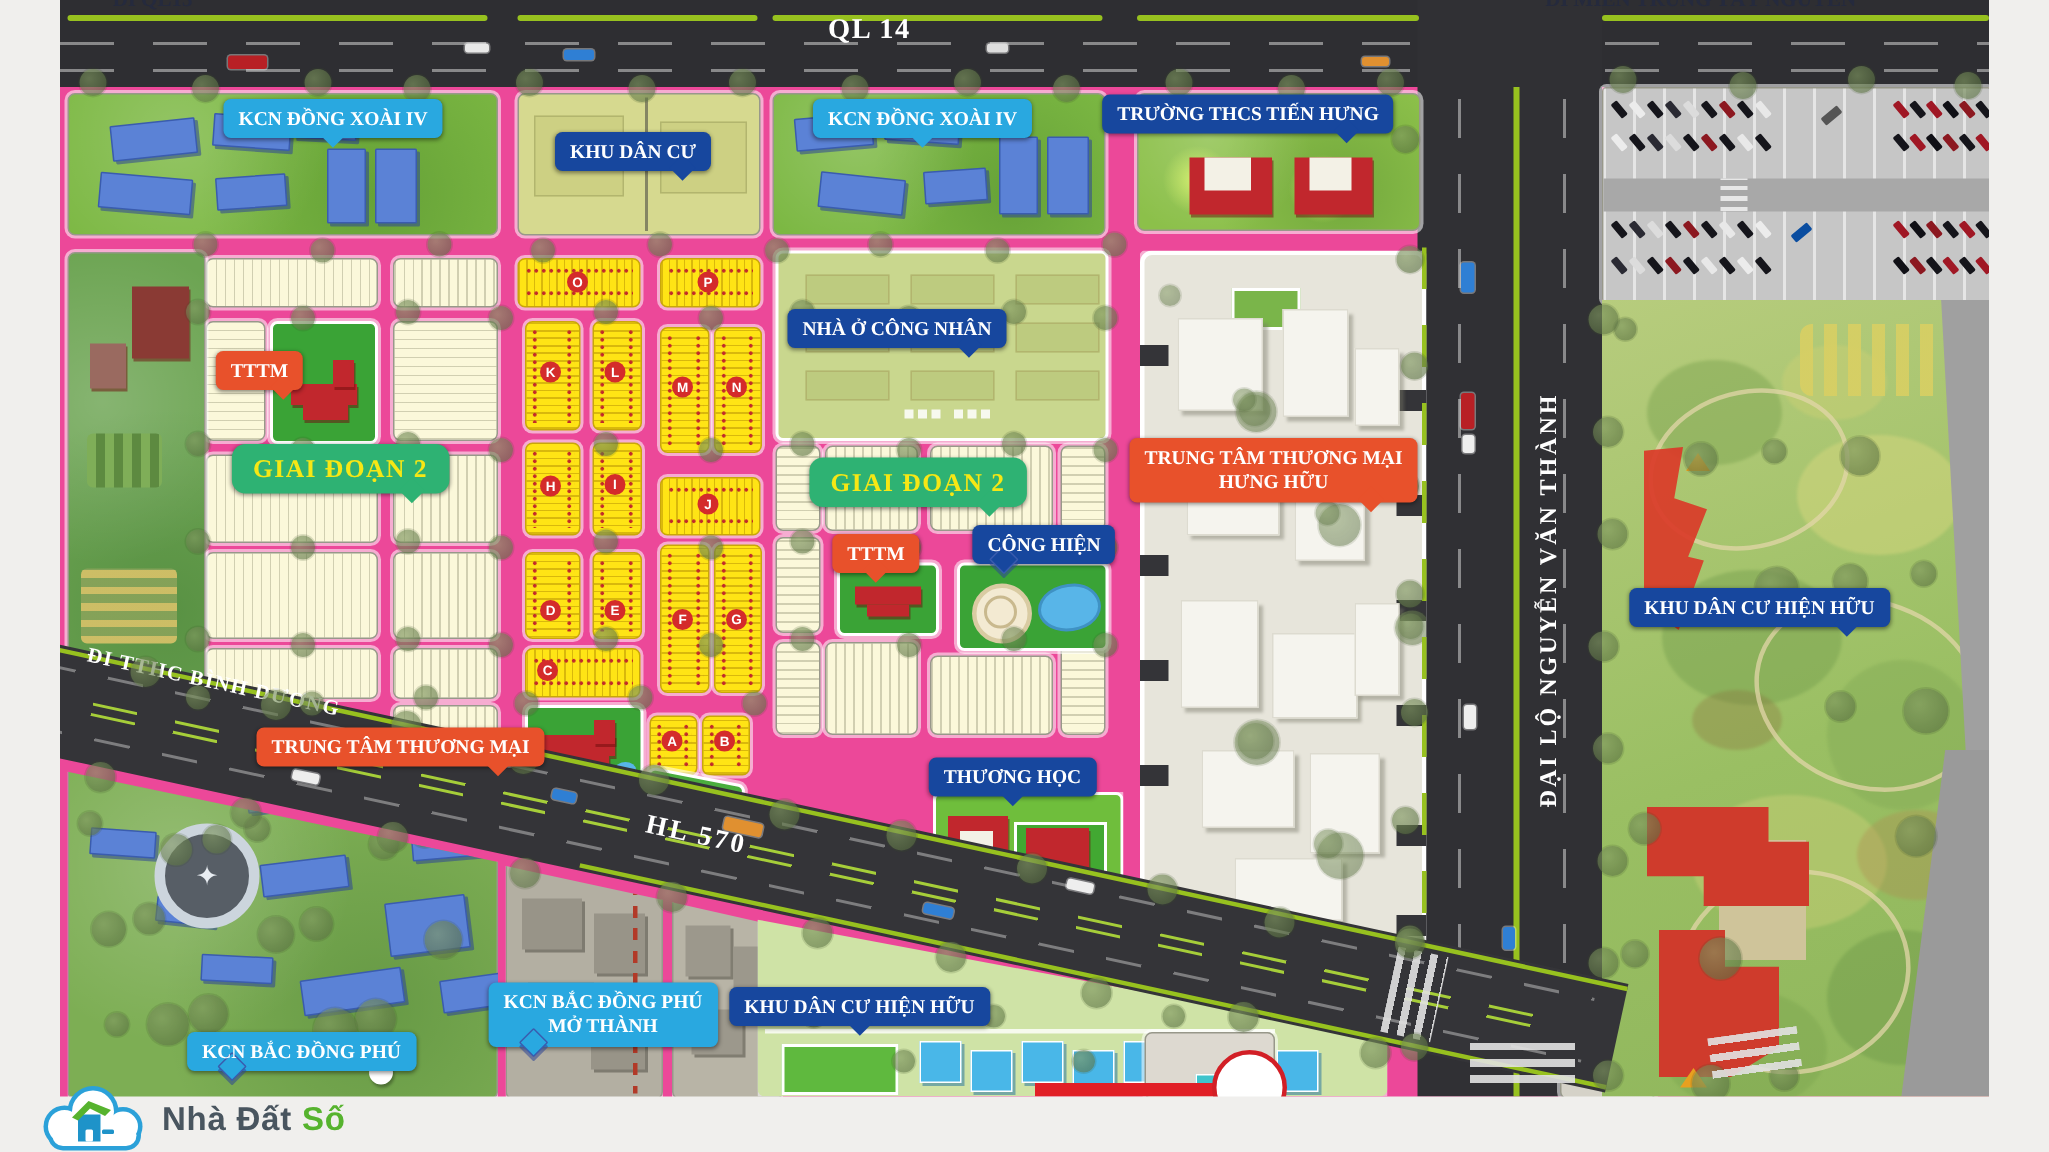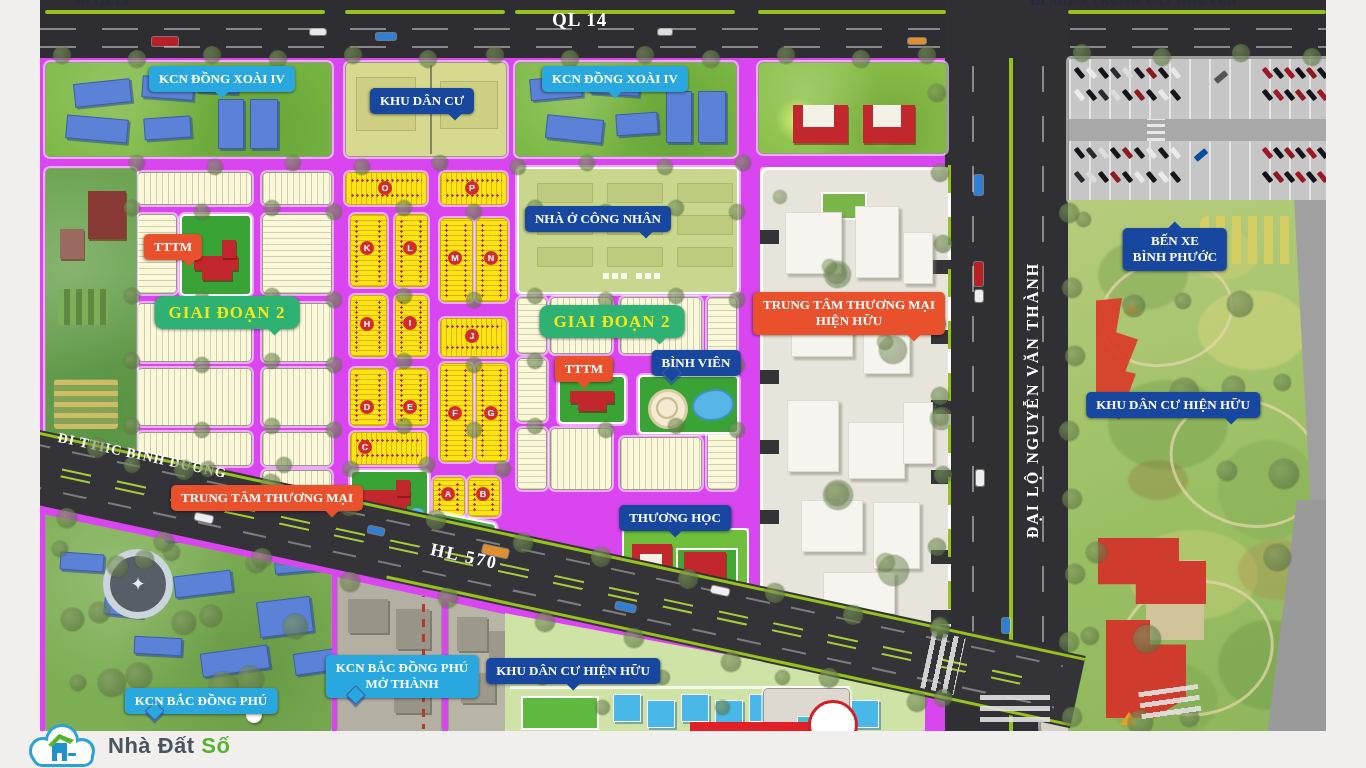--- a/index.html
+++ b/index.html
@@ -1,18 +1,18 @@
 <!DOCTYPE html>
 <html><head>
 <meta charset="utf-8">
 <style>
   html,body{margin:0;padding:0;}
   body{font-family:"Liberation Sans",sans-serif;background:#f0efed;}
   .page{position:relative;width:1366px;height:768px;overflow:hidden;background:#f0efed;}
-  #map{position:absolute;left:40px;top:0;width:1286px;height:751px;background:#d946ef;overflow:hidden;}
+  #map{position:absolute;left:40px;top:0;width:1286px;height:751px;background:#ec4899;overflow:hidden;}
   
   .blk{position:absolute;border-radius:5px;border:1px solid #98988a;box-shadow:0 0 0 2px rgba(255,255,255,.55);z-index:1;}
   .c{background-color:#fbf8da;}
   .c.hv{background-image:repeating-linear-gradient(90deg,rgba(130,130,100,.35) 0 1px,transparent 1px 6px);}
   .c.hh{background-image:repeating-linear-gradient(0deg,rgba(130,130,100,.35) 0 1px,transparent 1px 6px);}
   .y{background-color:#ffe415;border-color:#c9a60a;}
   .y.hv{background-image:repeating-linear-gradient(90deg,rgba(170,130,0,.45) 0 1px,transparent 1px 5px);}
   .y.hh{background-image:repeating-linear-gradient(0deg,rgba(170,130,0,.45) 0 1px,transparent 1px 5px);}
   .y.hv::before,.y.hv::after{content:"";position:absolute;left:4px;right:4px;height:6px;
     background-image:radial-gradient(#c22a2a 1px,transparent 1.4px);background-size:5px 5px;}
@@ -550,20 +550,24 @@
         <div class="tl bc"></div>
       </div>
       <div class="co darkblue" style="position: absolute; left: 382px; top: 88px;">
         <div>KHU DÂN CƯ</div>
         <div class="tl br"></div>
       </div>
       <div class="co lightblue" style="position: absolute; left: 575px; top: 66px;">
         <div>KCN ĐỒNG XOÀI IV</div>
         <div class="tl bc"></div>
       </div>
+      <div class="co darkblue" style="position: absolute; left: 792px; top: 63px;">
+        <div>TRƯỜNG THCS TIẾN HƯNG</div>
+        <div class="tl br"></div>
+      </div>
       <div class="co orange" style="position: absolute; left: 133px; top: 234px;">
         <div>TTTM</div>
         <div class="tl br"></div>
       </div>
       <div class="co green" style="position: absolute; left: 187px; top: 296px;">
         <div>GIAI ĐOẠN 2</div>
         <div class="tl br"></div>
       </div>
       <div class="co darkblue" style="position: absolute; left: 558px; top: 206px;">
         <div>NHÀ Ở CÔNG NHÂN</div>
@@ -571,32 +575,27 @@
       </div>
       <div class="co green" style="position: absolute; left: 572px; top: 305px;">
         <div>GIAI ĐOẠN 2</div>
         <div class="tl br"></div>
       </div>
       <div class="co orange" style="position: absolute; left: 544px; top: 356px;">
         <div>TTTM</div>
         <div class="tl bc"></div>
       </div>
       <div class="co darkblue" style="position: absolute; left: 656px; top: 350px;">
-        <div>BÌNH VIÊN</div>
+        <div>CÔNG HIỆN</div>
         <div class="tl bl"></div>
       </div>
       <div class="co orange" style="position: absolute; left: 809px; top: 292px;">
         <div>TRUNG TÂM THƯƠNG MẠI</div>
-        <div>HIỆN HỮU</div>
-        <div class="tl br"></div>
-      </div>
-      <div class="co darkblue" style="position: absolute; left: 1135px; top: 228px;">
-        <div>BẾN XE</div>
-        <div>BÌNH PHƯỚC</div>
-        <div class="tl tc"></div>
+        <div>HƯNG HỮU</div>
+        <div class="tl br"></div>
       </div>
       <div class="co darkblue" style="position: absolute; left: 1133px; top: 392px;">
         <div>KHU DÂN CƯ HIỆN HỮU</div>
         <div class="tl br"></div>
       </div>
       <div class="co orange" style="position: absolute; left: 227px; top: 485px;">
         <div>TRUNG TÂM THƯƠNG MẠI</div>
         <div class="tl br"></div>
       </div>
       <div class="co darkblue" style="position: absolute; left: 635px; top: 505px;">

